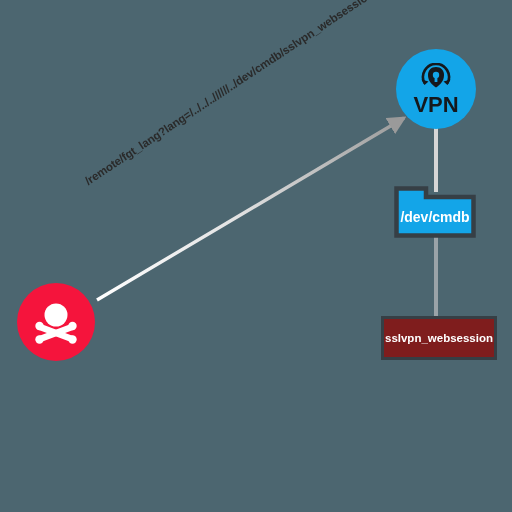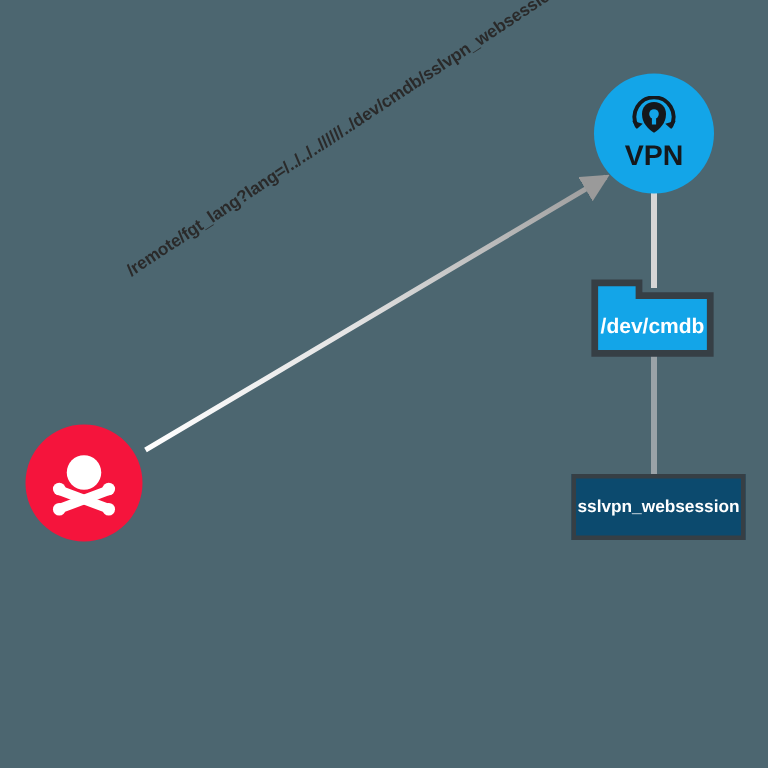--- a/index.html
+++ b/index.html
@@ -49,21 +49,21 @@
     width: 80px;
     height: 80px;
     border-radius: 50%;
     background: #13a5e8;
     display: flex;
     flex-direction: column;
     align-items: center;
     justify-content: center;
   }
   .vpn-label {
-    font-size: 19px;
+    font-size: 22px;
     font-weight: bold;
     color: #15181c;
     letter-spacing: 0px;
     line-height: 1;
     margin-top: 1px;
   }
 
   
   .folder-node {
     position: absolute;
@@ -85,21 +85,21 @@
     pointer-events: none;
   }
 
   
   .box-node {
     position: absolute;
     left: 381px;
     top: 316px;
     width: 116px;
     height: 44px;
-    background: #0c4a6e;
+    background: #7f1d1d;
     border: 3px solid #363f45;
     box-sizing: border-box;
     display: flex;
     align-items: center;
     justify-content: center;
   }
   .box-label {
     font-size: 11.5px;
     font-weight: bold;
     color: #ffffff;

